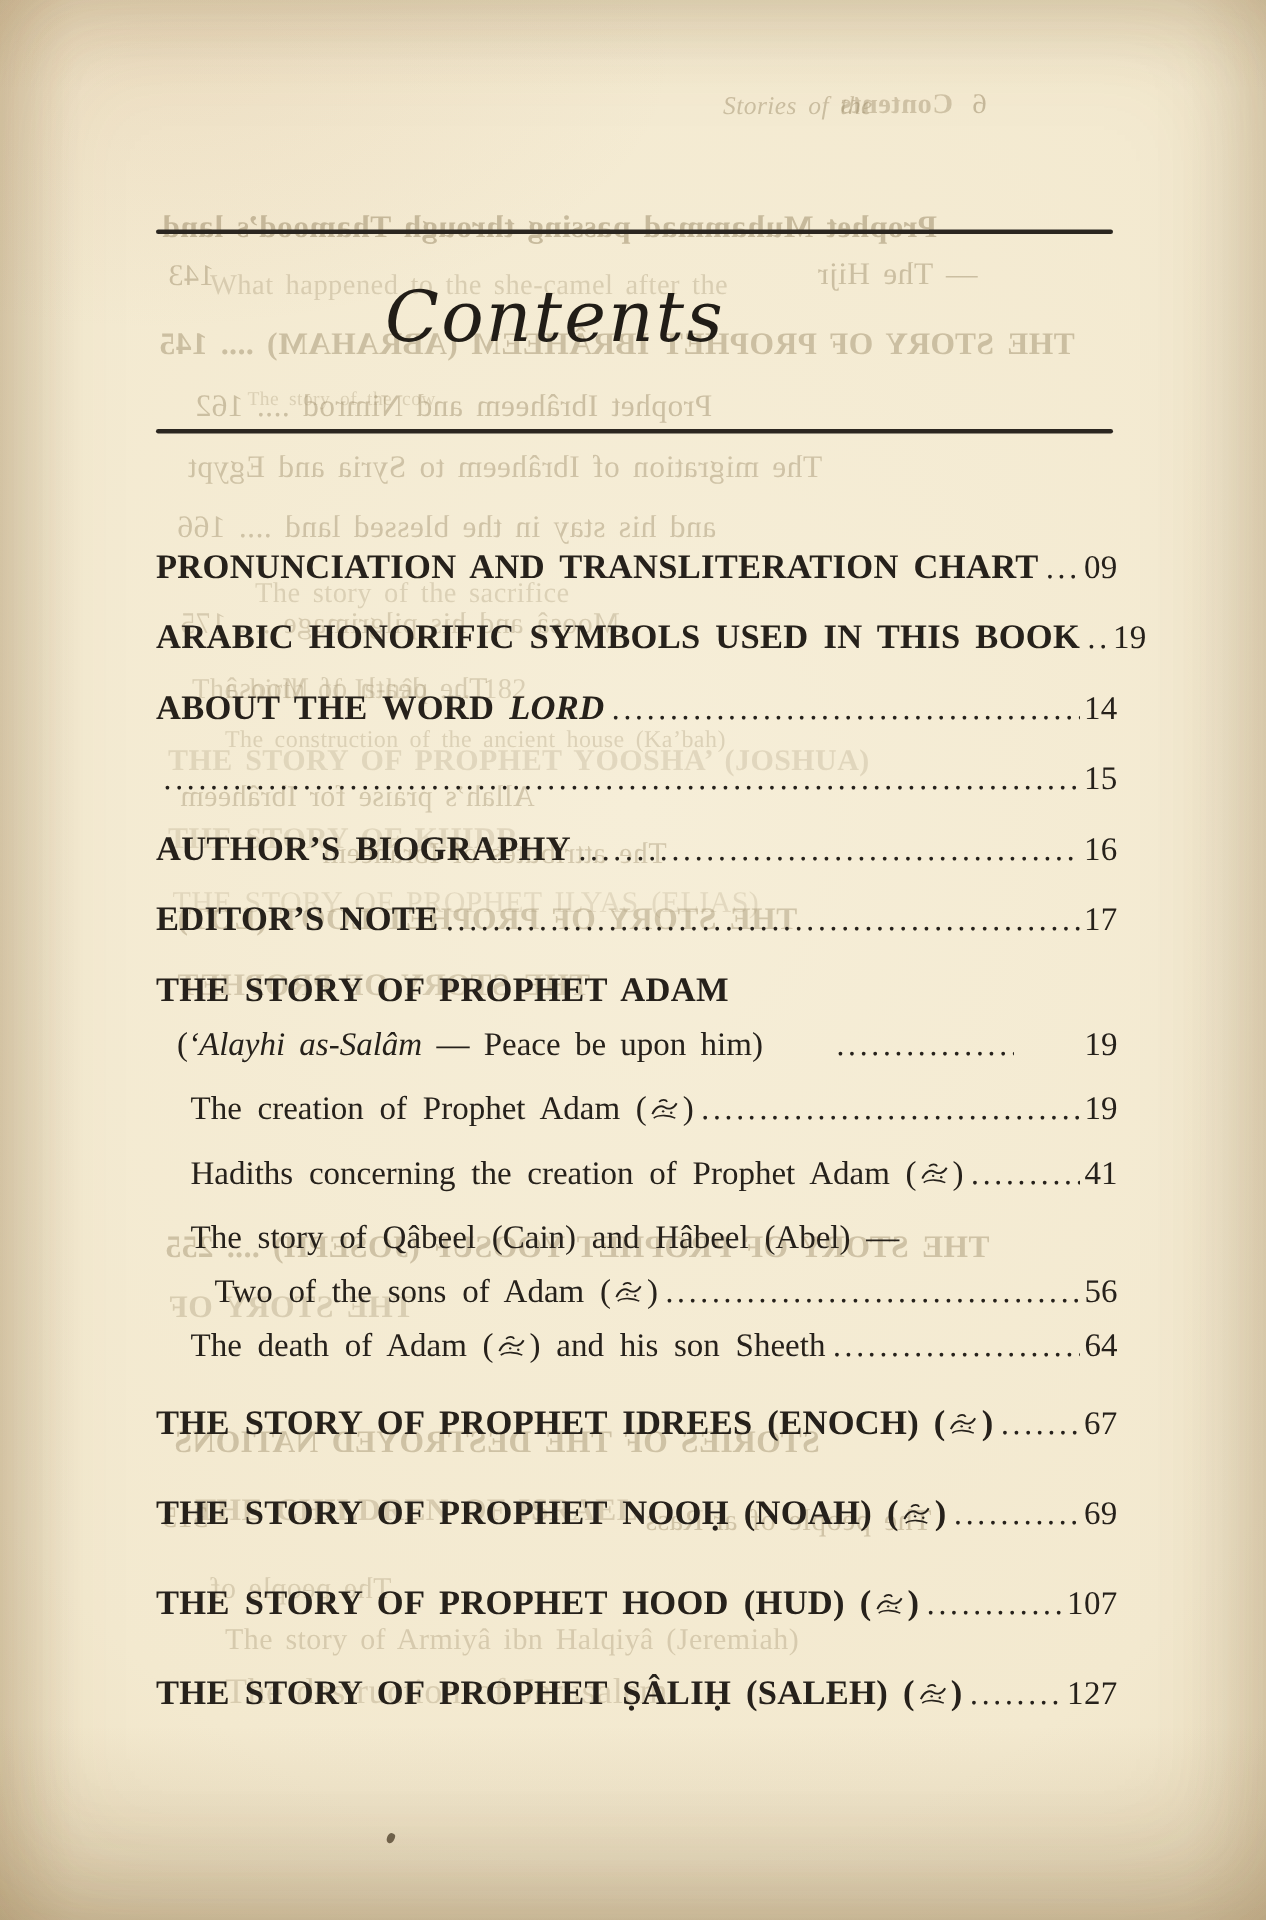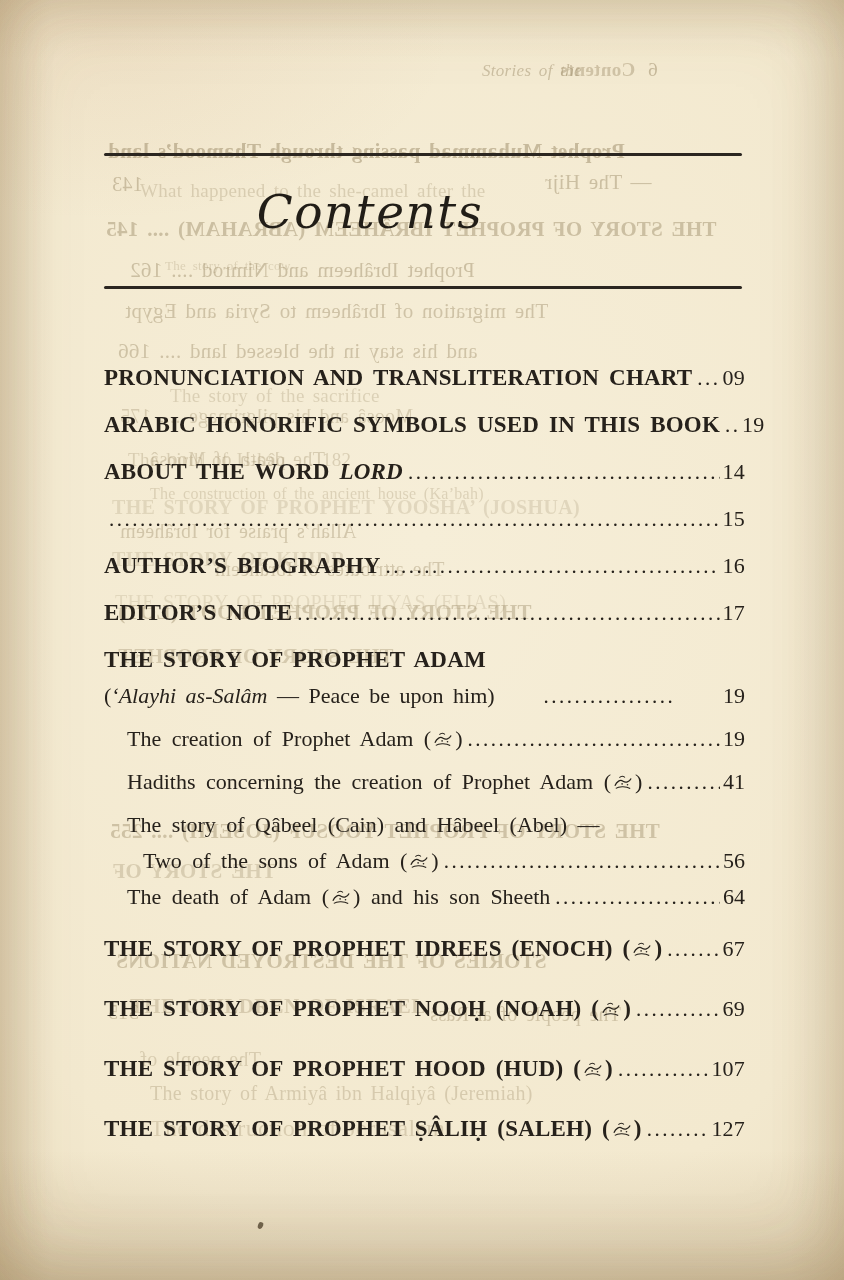--- a/index.html
+++ b/index.html
@@ -23,21 +23,21 @@
   .rule1{top:153px;}
   .rule2{top:286px;}
   .title{position:absolute;top:184px;left:104px;width:532px;margin:0;text-align:center;
          font-family:"DejaVu Serif",serif;font-style:italic;font-weight:500;
          font-size:47px;letter-spacing:1.5px;color:#211d17;}
   
   .toc{position:absolute;top:363px;left:104px;width:641px;}
   .row{display:flex;align-items:baseline;line-height:30px;white-space:nowrap;}
   .row .label{white-space:nowrap;font-family:Liberation Serif, serif;}
   .row.main{font-size:23px;font-weight:700;letter-spacing:.2px;word-spacing:4px;}
-  .row.cont{font-size:22px;font-weight:400;word-spacing:4px;gap:44px;}
+  .row.cont{font-size:22px;font-weight:400;word-spacing:4px;margin-left:14px;gap:44px;}
   .row.sub{font-size:22px;font-weight:400;word-spacing:5px;margin-left:23px;}
   .row.sub2{font-size:22px;font-weight:400;word-spacing:5px;margin-left:39px;}
   .g0{margin-top:0;} .g-tight{margin-top:6px;} .g-norm{margin-top:13px;}
   .g-wide{margin-top:17px;} .g-big{margin-top:22px;} .g-extra{margin-top:30px;}
   .leader{flex:1;min-width:14px;overflow:hidden;white-space:nowrap;
           font-size:21px;font-weight:400;letter-spacing:2.5px;margin:0 3px 0 5px;}
   .pagenum{font-weight:400;font-size:22px;}
   .it{font-style:italic;}
   .sym{display:inline-block;vertical-align:-3px;margin:0 1px;}
   .sym svg{display:block;}

